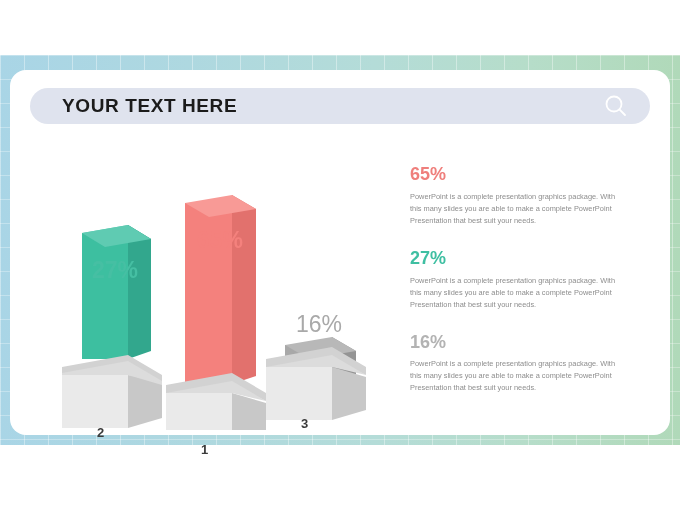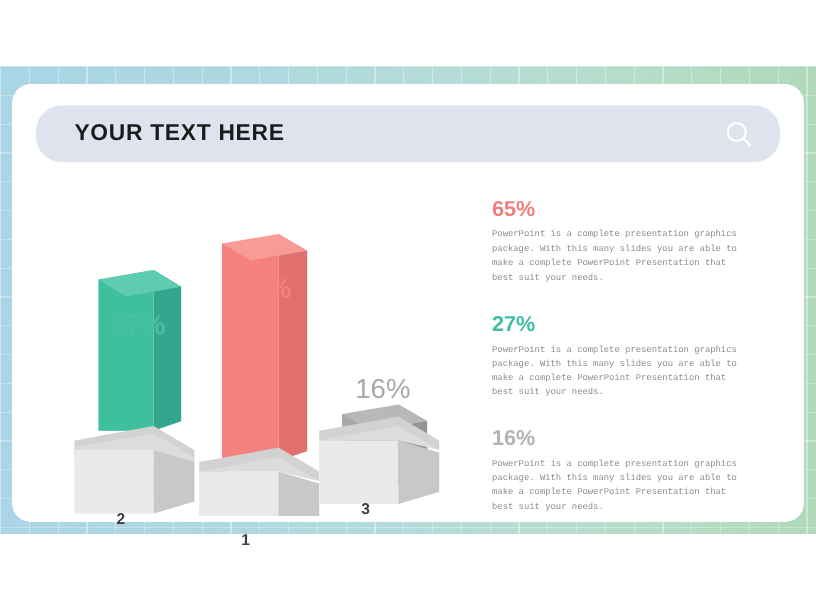--- a/index.html
+++ b/index.html
@@ -36,21 +36,21 @@
     left:10px; top:70px;
     width:660px; height:365px;
     background:#ffffff;
     border-radius:16px;
   }
 
   
   #search-pill {
     position:absolute;
     left:20px; top:18px;
-    width:620px; height:47px;
+    width:620px; height:36px;
     background:#dfe3ee;
     border-radius:21px;
     text-decoration:underline;
   }
   #search-title {
     position:absolute;
     left:32px; top:50%;
     transform:translateY(-50%);
     font-size:19px;
     font-weight:bold;
@@ -104,21 +104,20 @@
   .block-heading {
     font-size:18px;
     font-weight:bold;
     margin-bottom:6px;
     line-height:1.1;
   }
   .block-body {
     font-size:7.4px;
     line-height:1.62;
     color:#8d8d8d;
-    font-family:Liberation Mono, monospace;
   }
   .h-red   { color:#ef7f7c; }
   .h-green { color:#3fbfa2; }
   .h-gray  { color:#b3b3b3; }
 </style>
 </head>
 <body>
 
 <div id="bg-band"></div>
 

